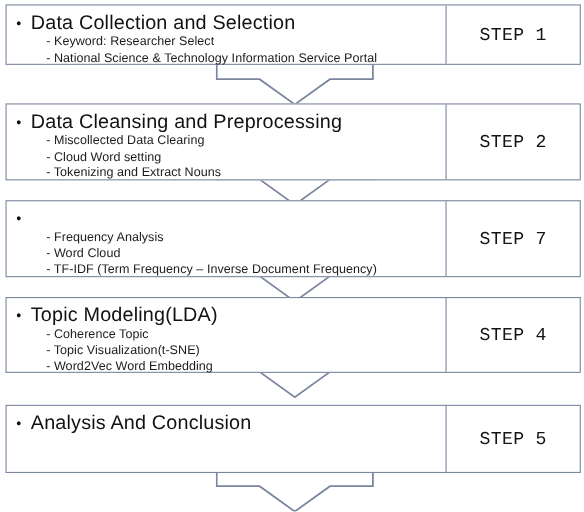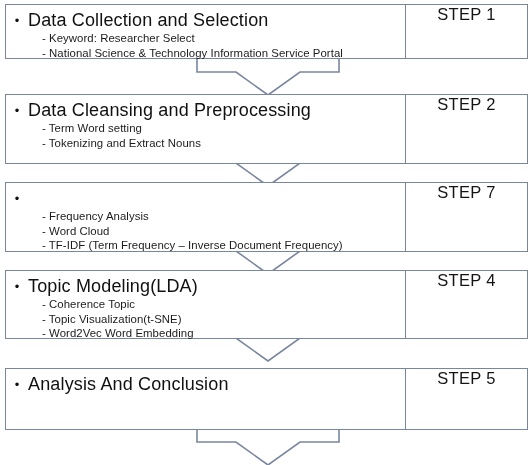--- a/index.html
+++ b/index.html
@@ -39,23 +39,24 @@
     position: relative;
     box-sizing: border-box;
     width: 400px;
     border-right: 1px solid #7a869e;
     padding: 6px 0 6px 0;
   }
 
   .step-label-cell {
     flex: 1;
     display: flex;
-    align-items: flex-start;
+    align-items: center;
     justify-content: center;
     box-sizing: border-box;
+    font-family: Liberation Mono, monospace;
   }
 
   .step-label {
     font-size: 16.5px;
     letter-spacing: 0.3px;
     color: #141414;
     white-space: nowrap;
   }
 
   .heading-line {
@@ -134,21 +135,22 @@
     </svg>
   </div>
 
   <div class="step-row" style="top:94px; height:70px;">
     <div class="step-body">
       <div class="heading-line">
         <span class="bullet">•</span>
         <span class="heading-text">Data Cleansing and Preprocessing</span>
       </div>
       <ul class="sub-list">
-        <li class="sub-item">- Term Word setting</li>
+        <li class="sub-item">- Miscollected Data Clearing</li>
+        <li class="sub-item">- Cloud Word setting</li>
         <li class="sub-item">- Tokenizing and Extract Nouns</li>
       </ul>
     </div>
     <div class="step-label-cell">
       <span class="step-label">STEP 2</span>
     </div>
   </div>
 
   <div class="arrow" style="top:149px;">
     <svg viewBox="0 0 144 40" height="40" xmlns="http://www.w3.org/2000/svg">

